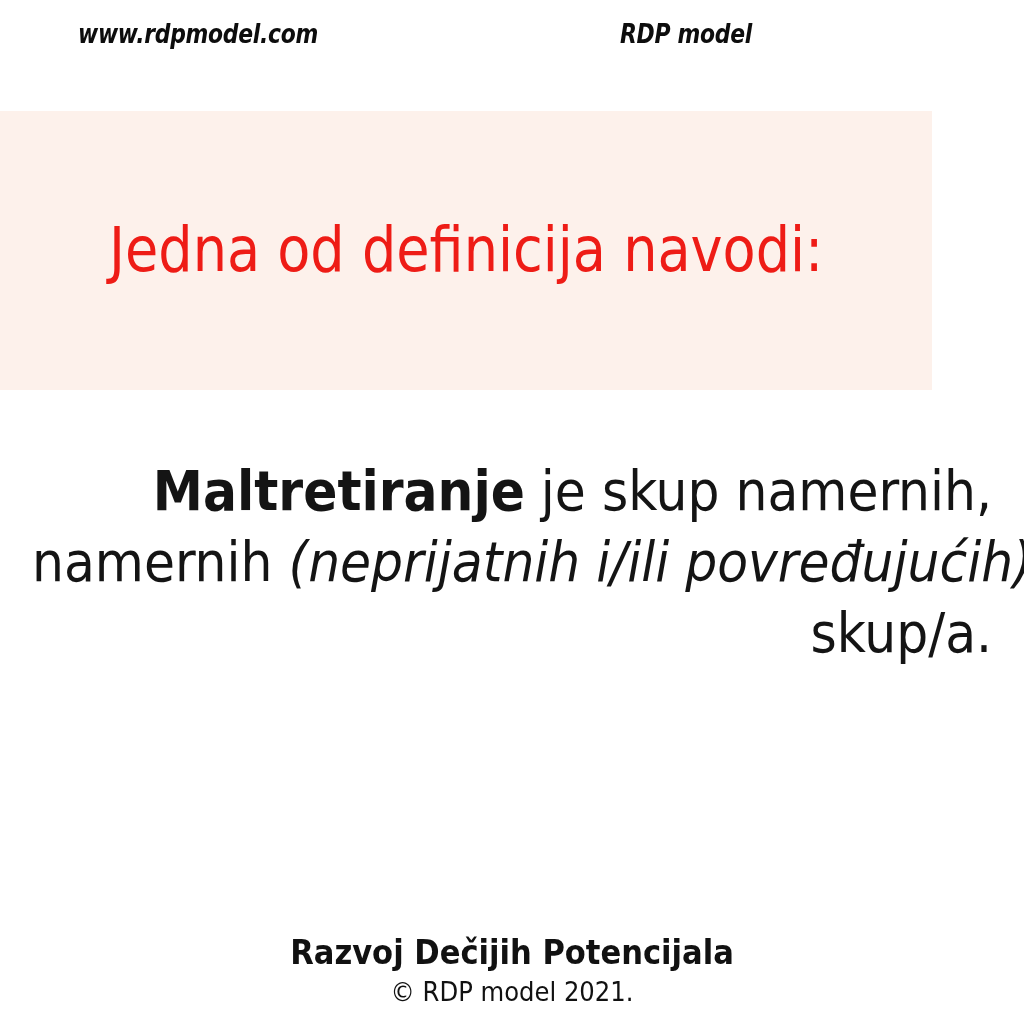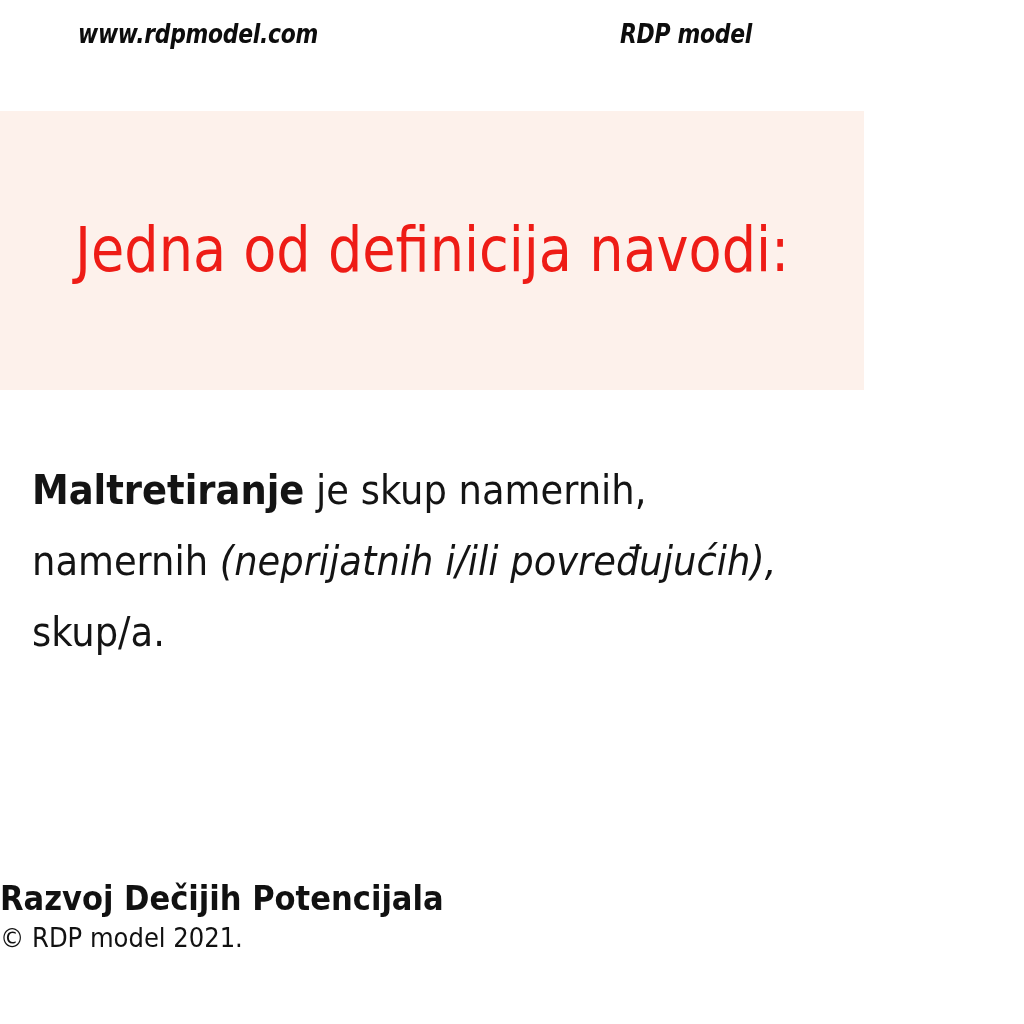--- a/index.html
+++ b/index.html
@@ -59,21 +59,21 @@
     white-space: nowrap;
     transform: scaleX(0.90);
     transform-origin: left top;
   }
 
   
   .title-band {
     position: absolute;
     left: 0;
     top: 111px;
-    width: 864px;
+    width: 932px;
     height: 279px;
     background: #fdf1eb;
     display: flex;
     align-items: center;
     justify-content: center;
   }
   .title-text {
     font-size: 62px;
     font-weight: 400;
     color: #ee1c16;
@@ -82,40 +82,40 @@
     line-height: 1.1;
     transform: scaleX(0.97);
   }
 
   
   .body-block {
     position: absolute;
     left: 32px;
     top: 455px;
     width: 960px;
-    text-align: left;
+    text-align: right;
     color: #141414;
-    font-size: 41px;
+    font-size: 56px;
     line-height: 71px;
     font-weight: 400;
   }
   .body-line {
     display: block;
     white-space: nowrap;
   }
   .b-strong { font-weight: 700; }
   .b-em { font-style: italic; }
 
   
   .footer {
     position: absolute;
     left: 0;
-    top: 876px;
+    top: 930px;
     width: 1024px;
-    text-align: left;
+    text-align: center;
     color: #111111;
   }
   .footer-org {
     display: block;
     font-size: 34px;
     font-weight: 700;
     line-height: 44px;
     letter-spacing: 0px;
   }
   .footer-copy {

